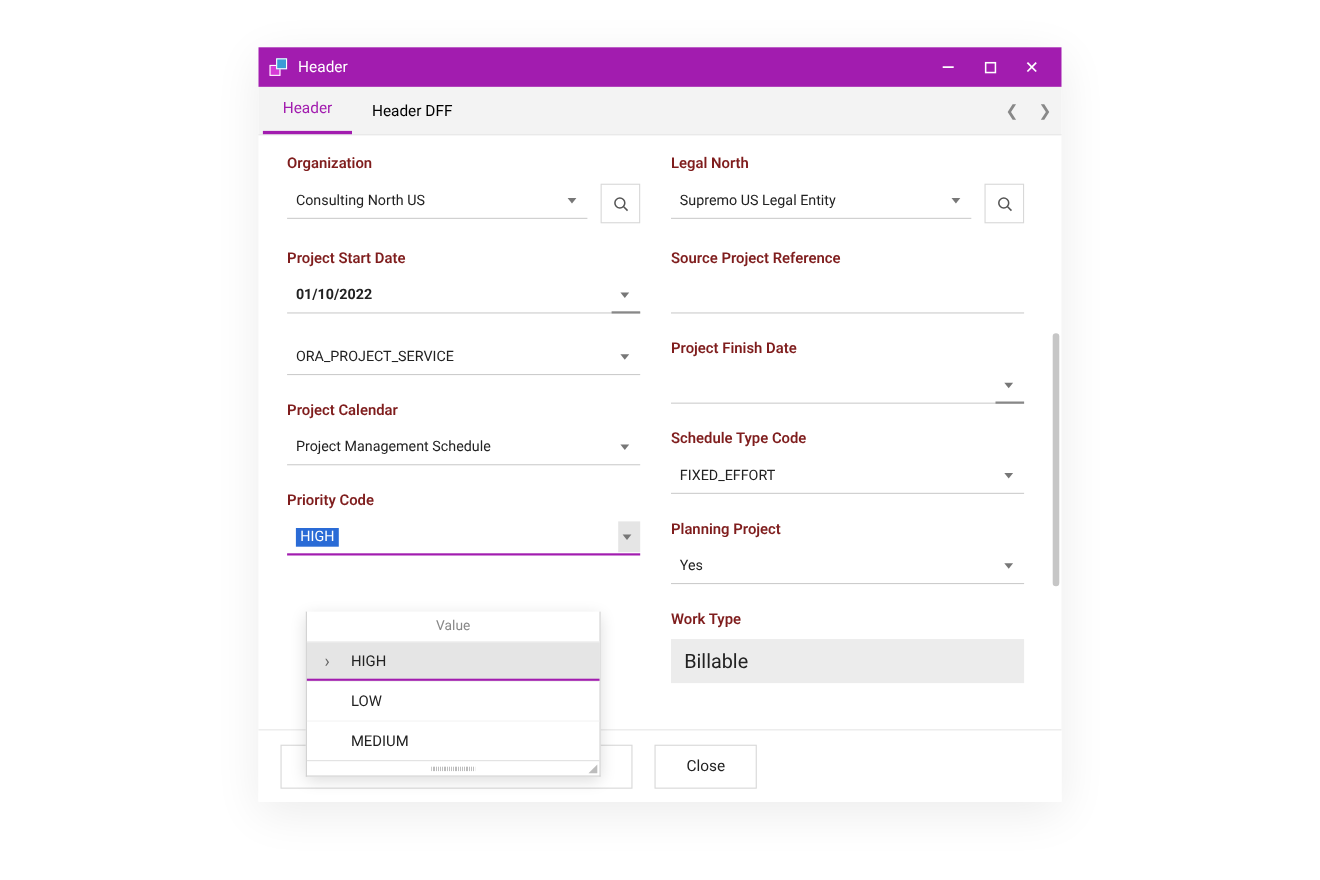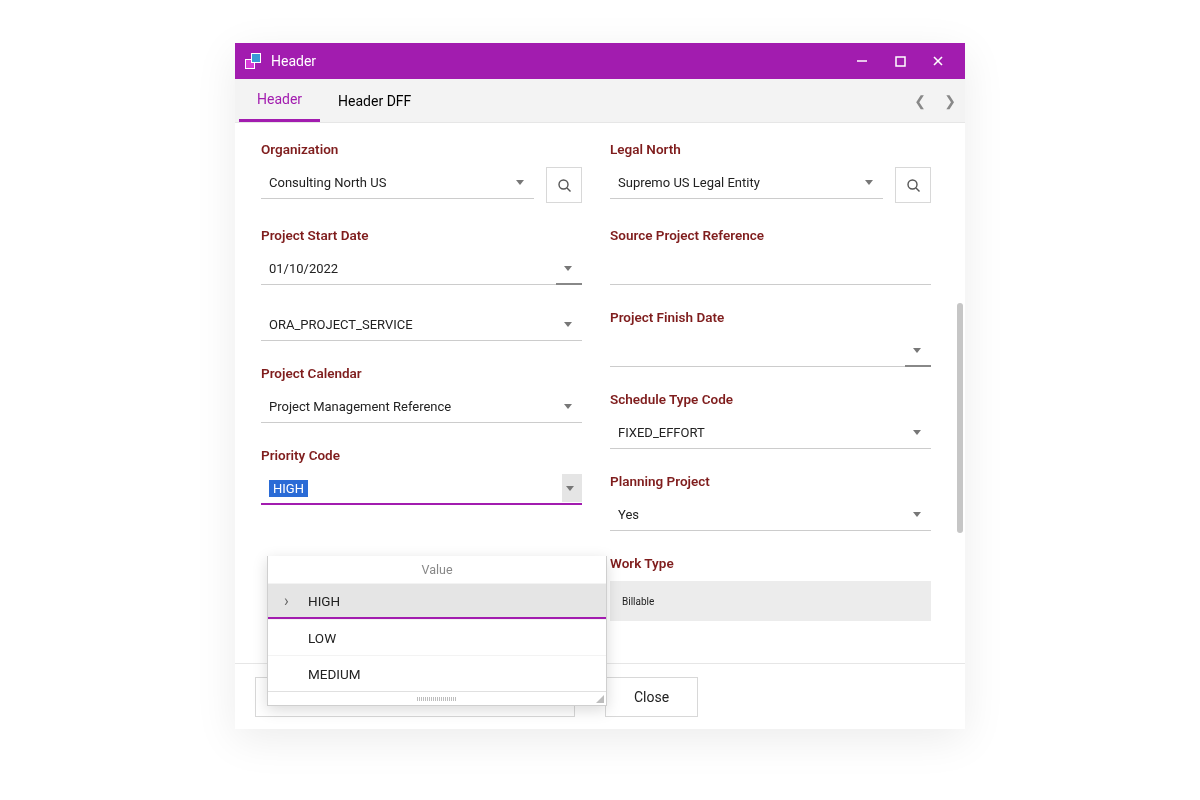--- a/index.html
+++ b/index.html
@@ -131,20 +131,21 @@
   .select .val, .input-like .val { flex:1; text-align:left; }
   .caret {
     width:0;height:0;
     border-left:4px solid transparent;
     border-right:4px solid transparent;
     border-top:5px solid #777;
     margin-right:4px;
   }
   .arrow-underline {
     position:relative;
+    font-weight:bold;
   }
   .arrow-underline::after{
     content:"";
     position:absolute;
     right:0; bottom:-1px;
     width:26px;
     border-bottom:2px solid #888;
   }
   .search-btn {
     width:36px; height:36px;
@@ -169,21 +170,21 @@
     background:#e5e5e5;
     display:flex;align-items:center;justify-content:center;
     margin-right:-6px;
   }
   .readonly {
     background: var(--bg-readonly);
     height:40px;
     border:none;
     display:flex; align-items:center;
     padding:0 12px;
-    font-size:10px;
+    font-size:18px;
   }
   
   .scrollbar {
     width:10px;
     position:absolute;
     right:0; top:0; bottom:0;
     background:transparent;
   }
   .scrollbar .thumb {
     position:absolute;
@@ -194,39 +195,39 @@
     background:#c6c6c6;
     border-radius:3px;
   }
   
   .footer {
     height:66px;
     border-top:1px solid var(--border-light);
     display:flex;
     align-items:center;
     padding:0 20px;
-    gap:30px;
+    gap:20px;
     background:#fff;
   }
   .btn {
     height:40px;
     padding:0 28px;
     border:1px solid var(--border);
     background:#fff;
     font-size:14px;
     cursor:pointer;
     display:flex;align-items:center;justify-content:center;
   }
   .btn.ghost-left { width:320px; }
   
   .dropdown-popup {
     position:absolute;
-    left:267px;
+    left:278px;
     top:556px;
-    width:340px;
+    width:268px;
     background:#fff;
     border:1px solid #cfcfcf;
     box-shadow:0 4px 14px rgba(0,0,0,0.15);
     z-index:50;
     border-top:none;
   }
   .dropdown-popup .header {
     text-align:center;
     font-size:12.5px;
     color:#888;
@@ -344,21 +345,21 @@
       <div class="field">
         <div class="select">
           <span class="val">ORA_PROJECT_SERVICE</span>
           <span class="caret"></span>
         </div>
       </div>
 
       <div class="field">
         <div class="field-label">Project Calendar</div>
         <div class="select">
-          <span class="val">Project Management Reference</span>
+          <span class="val">Project Management Schedule</span>
           <span class="caret"></span>
         </div>
       </div>
 
       <div class="field priority">
         <div class="field-label">Priority Code</div>
         <div class="select">
           <span class="val"><span class="val-highlight">HIGH</span></span>
           <span class="caret-wrap">
               <span class="caret"></span>

